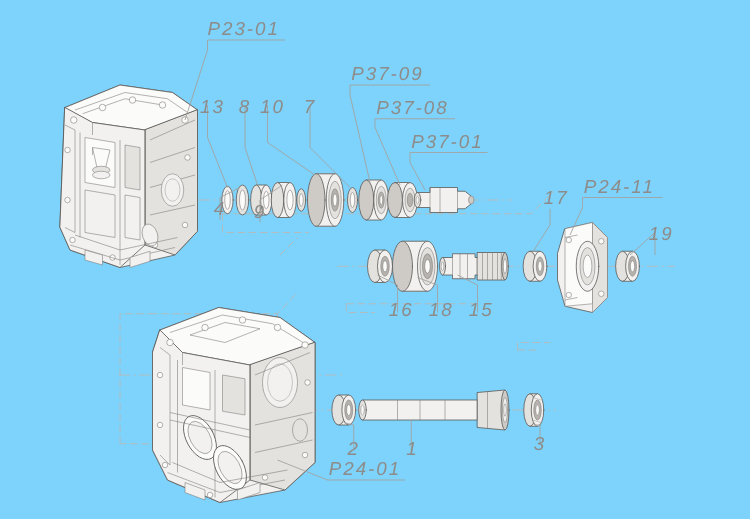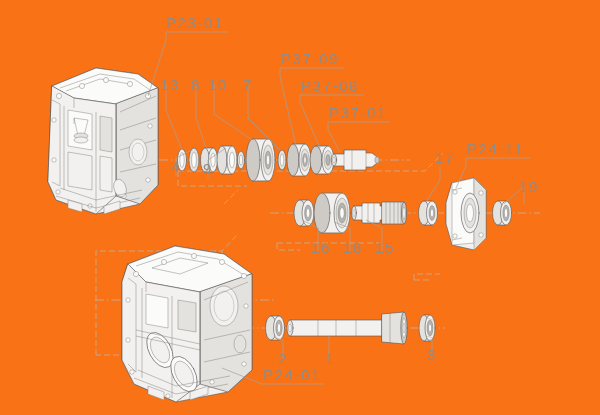--- a/index.html
+++ b/index.html
@@ -8,22 +8,23 @@
     padding: 0;
     background: #ffffff;
   }
   body {
     font-family: "Liberation Sans", sans-serif;
   }
   #diagram-root {
     position: relative;
     width: 600px;
     height: 415px;
-    background: #f97316;
+    background: #7dd3fc;
     overflow: hidden;
+    font-style: italic;
   }
   #diagram-svg {
     position: absolute;
     left: 0;
     top: 0;
     width: 600px;
     height: 415px;
     display: block;
   }
   .lbl {

